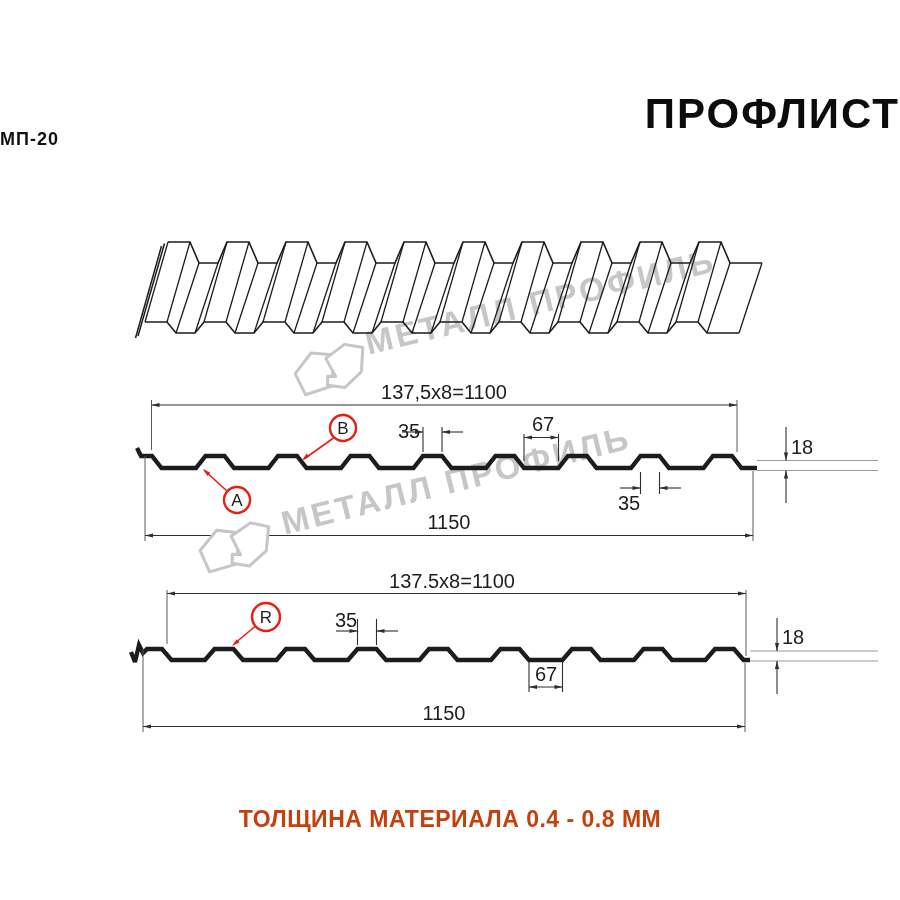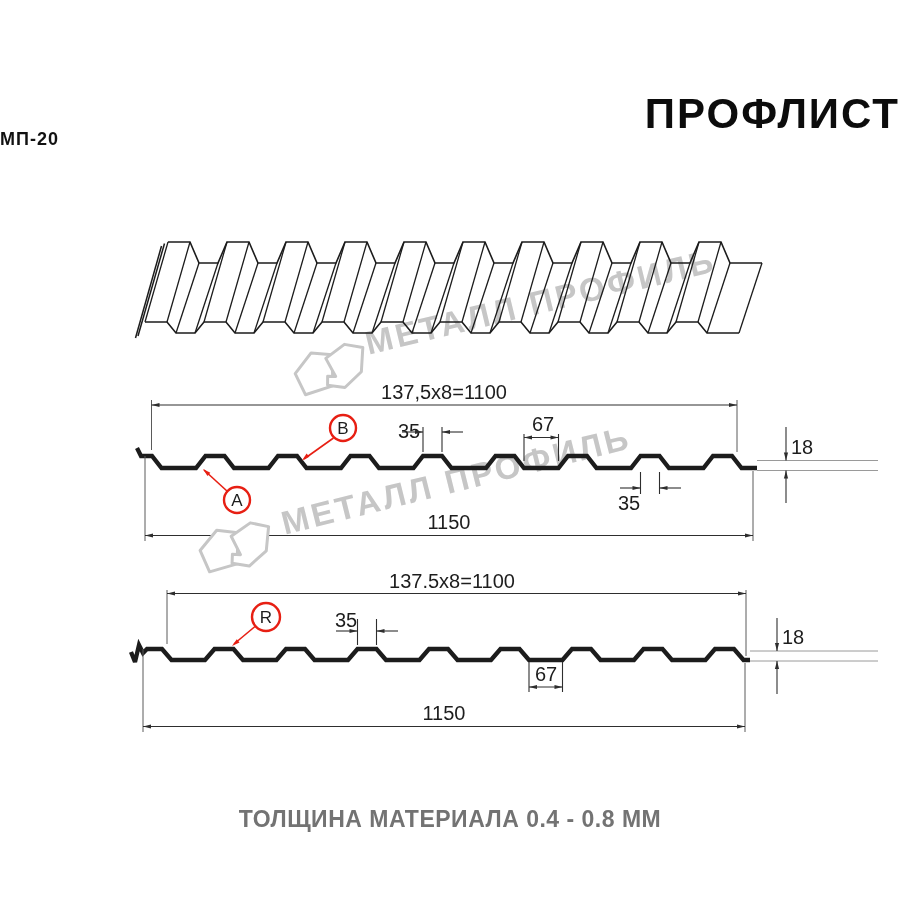--- a/index.html
+++ b/index.html
@@ -3,21 +3,21 @@
 <meta charset="utf-8">
 <style>
   html,body{margin:0;padding:0;background:#ffffff;}
   .canvas{position:relative;width:900px;height:900px;background:#ffffff;overflow:hidden;
           font-family:"Liberation Sans", sans-serif;}
   .title{position:absolute;left:0;top:78px;width:900px;text-align:right;
          font-size:42px;font-weight:800;letter-spacing:2px;color:#0c0c0c;margin-top:12px;}
   .subtitle{position:absolute;left:0;top:129px;width:900px;
             font-size:18px;font-weight:600;letter-spacing:1px;color:#111;}
   .footer{position:absolute;left:0;top:806px;width:900px;text-align:center;
-          font-size:23px;font-weight:600;letter-spacing:0.5px;color:#737373;}
+          font-size:23px;font-weight:600;letter-spacing:0.5px;color:#c2410c;}
   .wm-text{position:absolute;white-space:nowrap;font-weight:700;font-size:33px;
            letter-spacing:3px;color:#c6c6c6;transform-origin:0 50%;z-index:1;}
   .wm-text.t1{left:366px;top:325px;transform:rotate(-13.5deg);}
   .wm-text.t2{left:282px;top:505px;transform:rotate(-14deg);}
   .wm-logo{position:absolute;z-index:3;}
   .wm-logo.l1{left:291px;top:342px;transform:rotate(-6deg);}
   .wm-logo.l2{left:196px;top:520px;transform:rotate(-4deg);}
   #draw{position:absolute;left:0;top:0;z-index:2;}
   #draw text{font-family:"Liberation Sans", sans-serif;font-size:20px;fill:#1d1d1d;}
   #draw text.marker{font-size:17px;font-weight:400;}

